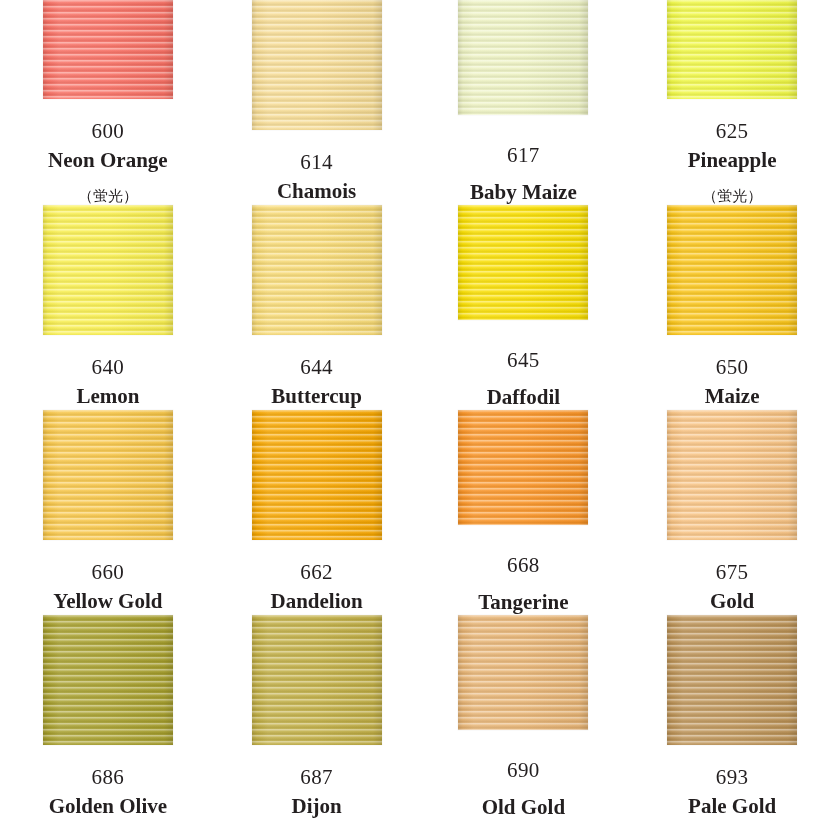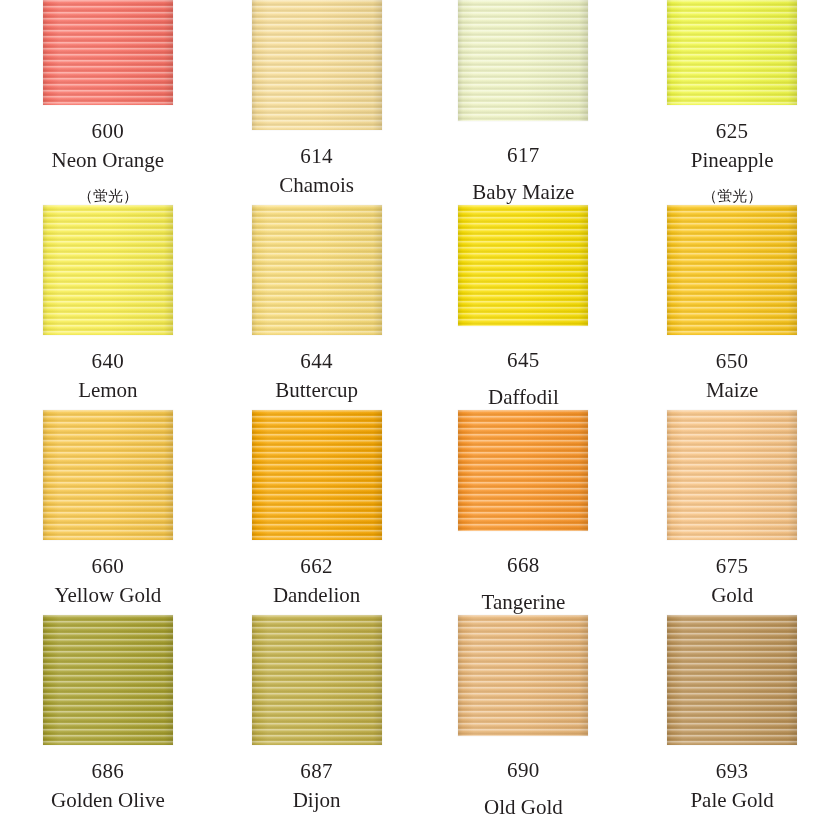--- a/index.html
+++ b/index.html
@@ -75,28 +75,29 @@
   }
 
   .swatch-row-first .swatch-chip {
     margin-top: -30px;
     height: 160px;
   }
 
   .swatch-code {
     font-size: 21px;
     line-height: 1.18;
-    margin-top: 14px;
+    margin-top: 20px;
     letter-spacing: 0.4px;
   }
   .swatch-name {
     font-size: 21px;
     line-height: 1.25;
     margin-top: 3px;
     white-space: nowrap;
+    font-weight: bold;
   }
   .swatch-note {
     font-size: 15px;
     line-height: 1.2;
     margin-top: 14px;
     font-family: "DejaVu Sans", sans-serif;
   }
   .swatch-note:empty { display: none; }
 </style>
 </head>

